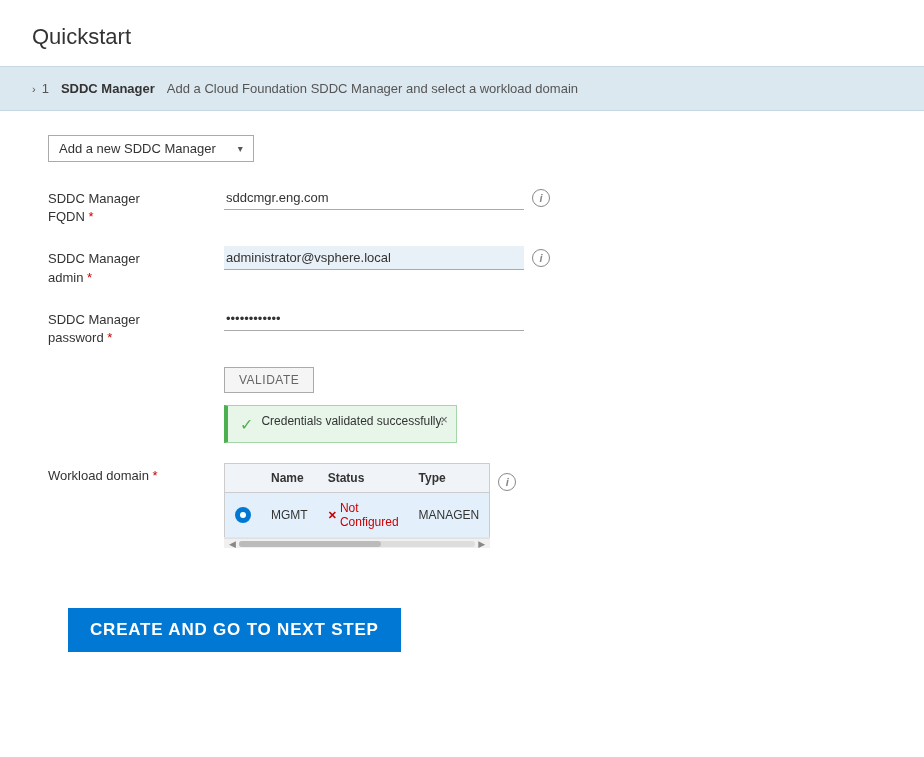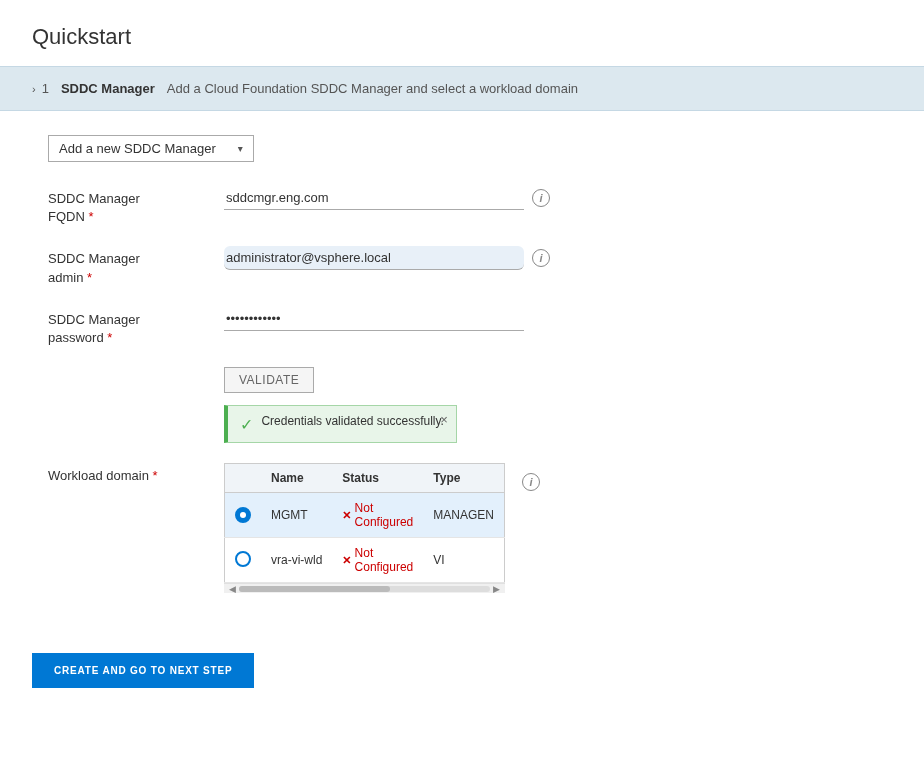--- a/index.html
+++ b/index.html
@@ -92,21 +92,20 @@
       border: none;
       border-bottom: 1px solid #aaa;
       padding: 4px 2px;
       font-size: 13px;
       color: #333;
       outline: none;
       background: transparent;
     }
     .form-input.highlighted {
       background: #e8f0f8;
-      border-radius: 6px;
     }
     .info-icon {
       color: #888;
       font-size: 14px;
       cursor: pointer;
       border: 1.5px solid #888;
       border-radius: 50%;
       width: 18px;
       height: 18px;
       display: inline-flex;
@@ -267,25 +266,26 @@
       border-top: 1px solid #e5e5e5;
     }
     .action-row {
       padding: 20px 32px 32px 32px;
     }
     .create-btn {
       background: #0078d4;
       color: #fff;
       border: none;
       padding: 12px 22px;
-      font-size: 10px;
+      font-size: 17px;
       font-weight: 600;
       letter-spacing: 0.8px;
       text-transform: uppercase;
       cursor: pointer;
+      margin-left: 36px;
     }
     .table-radio-col { width: 30px; }
   </style>
 </head>
 <body>
 
 <div class="page-title">Quickstart</div>
 
 <div class="step-header">
   <span class="step-number">
@@ -343,21 +343,21 @@
       <span class="toast-check">✓</span>
       <span>Credentials validated successfully.</span>
       <span class="toast-close">×</span>
     </div>
   </div>
 
   <div class="workload-row">
     <div class="form-label">
       <span>Workload domain</span> <span class="required-star">*</span>
     </div>
-    <div style="display:flex; align-items:flex-start; gap:17px;">
+    <div style="display:flex; align-items:flex-start; gap:8px;">
       <div class="workload-table-wrap">
         <table class="workload-table">
           <thead>
             <tr>
               <th class="table-radio-col"></th>
               <th>Name</th>
               <th>Status</th>
               <th>Type</th>
             </tr>
           </thead>
@@ -367,32 +367,20 @@
                 <div class="radio-circle filled"></div>
               </td>
               <td>MGMT</td>
               <td>
                 <span class="status-not-configured">
                   <span class="x-icon">✕</span> Not<br>Configured
                 </span>
               </td>
               <td>MANAGEN</td>
             </tr>
-            <tr>
-              <td>
-                <div class="radio-circle empty"></div>
-              </td>
-              <td>vra-vi-wld</td>
-              <td>
-                <span class="status-not-configured">
-                  <span class="x-icon">✕</span> Not<br>Configured
-                </span>
-              </td>
-              <td>VI</td>
-            </tr>
           </tbody>
         </table>
 
         <div class="scrollbar-row">
           <span class="scroll-arrow">◀</span>
           <div class="scrollbar-track">
             <div class="scrollbar-thumb"></div>
           </div>
           <span class="scroll-arrow">▶</span>
         </div>

